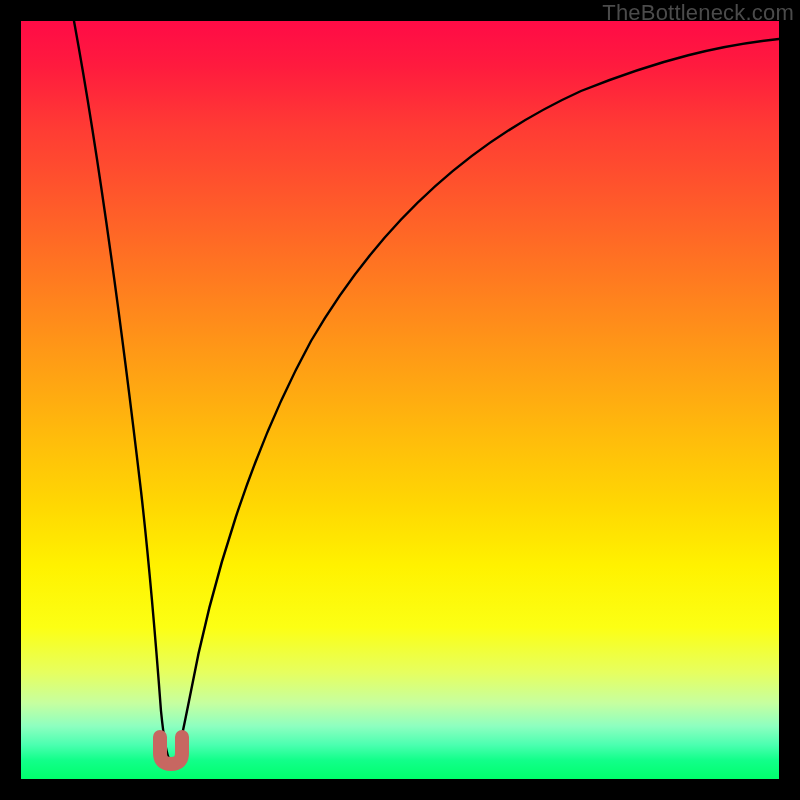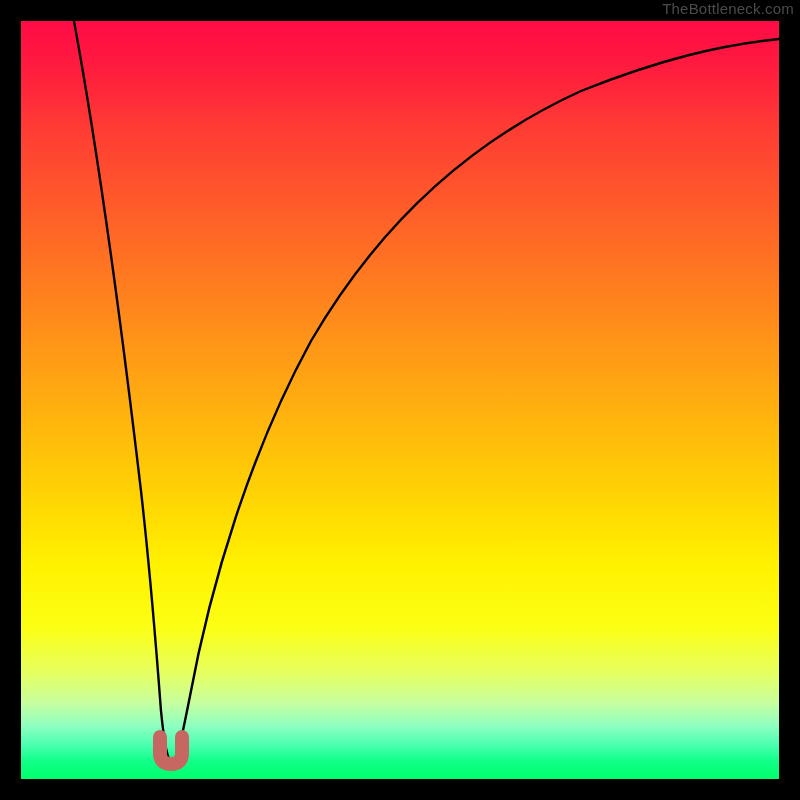--- a/index.html
+++ b/index.html
@@ -44,21 +44,21 @@
       #8effc0 93%,
       #4bffb0 95.5%,
       #12ff8a 97.5%,
       #00ff6c 100%
     );
   }
   .watermark {
     position: absolute;
     top: 0;
     right: 6px;
-    font-size: 15px;
+    font-size: 22px;
     font-weight: 400;
     color: #4b4b4b;
     letter-spacing: 0.2px;
     user-select: none;
   }
   svg.curve {
     position: absolute;
     inset: 0;
   }
 </style>

